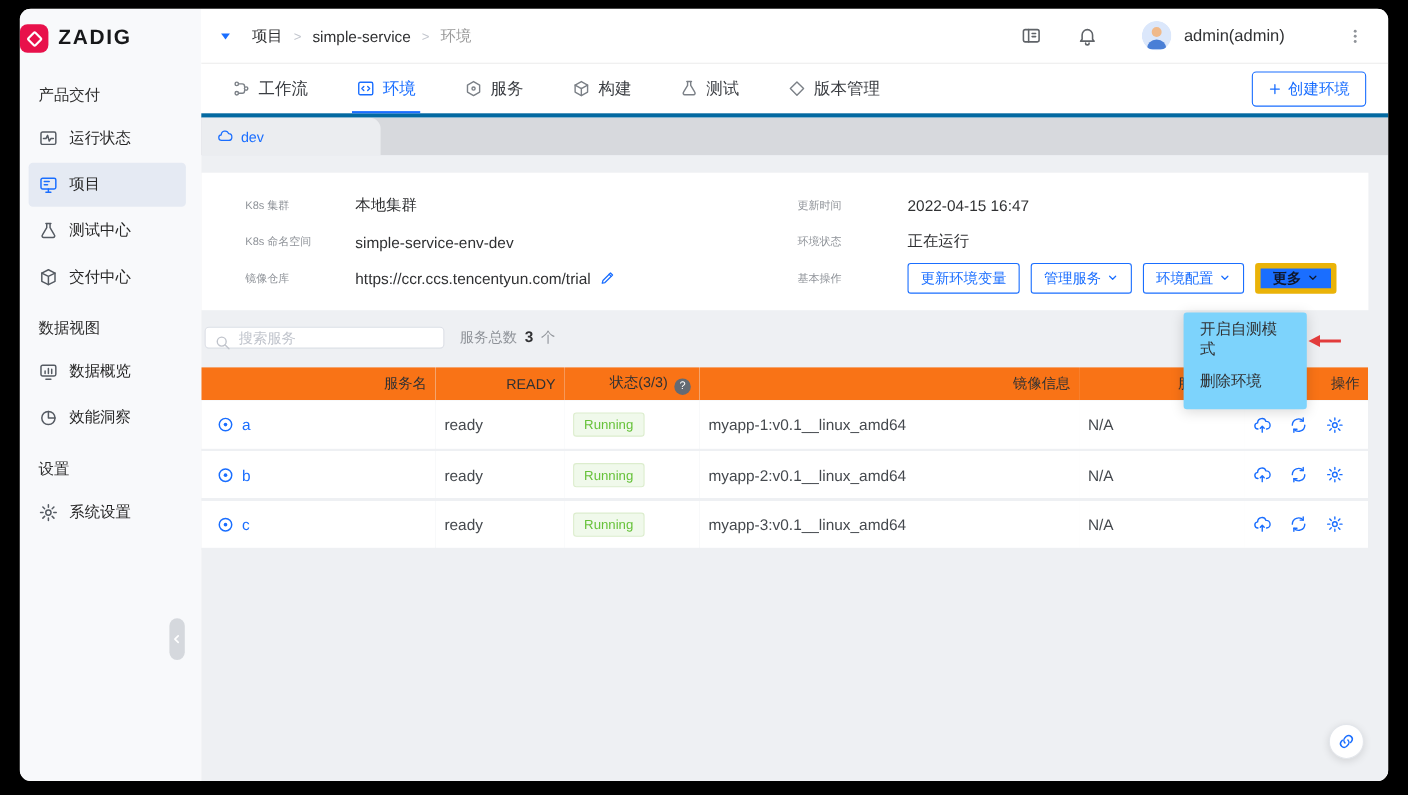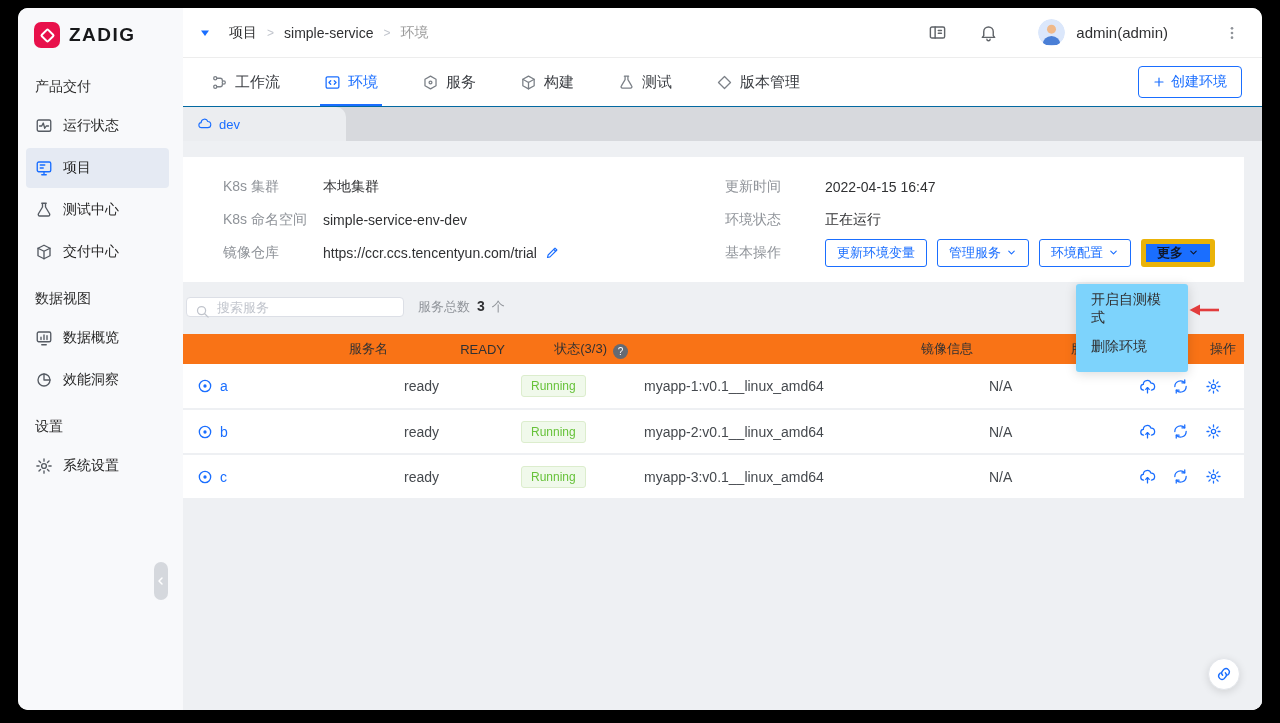--- a/index.html
+++ b/index.html
@@ -3,21 +3,21 @@
 <meta charset="utf-8">
 <style>
 *{box-sizing:border-box;margin:0;padding:0}
 html,body{width:1280px;height:723px;background:#000;font-family:"Liberation Sans","DejaVu Sans",sans-serif;overflow:hidden}
 .app{position:absolute;left:18px;top:8px;width:1244px;height:702px;background:#fff;border-radius:10px;overflow:hidden;display:flex}
 
 .icon{display:inline-flex;flex-shrink:0}
 .icon svg{width:100%;height:100%;display:block}
 
 .sidebar{width:165px;background:#f8f9fb;flex-shrink:0;position:relative}
-.logo{display:flex;align-items:center;gap:9px;height:54px;padding-left:16px;cursor:pointer}
+.logo{display:flex;align-items:center;gap:9px;height:54px;padding-left:0;cursor:pointer}
 .logo-mark{width:26px;height:26px;border-radius:7px;background:#e8114b;display:flex;align-items:center;justify-content:center}
 .logo-inner{width:11px;height:11px;border:2.5px solid #fff;transform:rotate(45deg);border-radius:2px}
 .logo-text{font-size:19px;font-weight:bold;letter-spacing:1.5px;color:#17181a}
 .side-title{padding:16px 0 8px 17px;font-size:14px;color:#2f2f2f}
 .side-item{display:flex;align-items:center;gap:10px;height:40px;padding-left:9px;margin:2px 14px 2px 8px;border-radius:4px;font-size:14px;color:#262626;cursor:pointer}
 .sicon{width:18px;height:18px;color:#555b63}
 .side-item.active{background:#e5eaf3}
 .side-item.active .sicon{color:#1a6eff}
 .collapse-handle{position:absolute;right:15px;top:554px;width:14px;height:38px;background:#d5d8dd;border-radius:7px;display:flex;align-items:center;justify-content:center;color:#fff;cursor:pointer;z-index:30}
 .collapse-handle .icon{width:12px;height:12px}
@@ -28,38 +28,38 @@
 .bc{display:flex;align-items:center;gap:10px;font-size:14px}
 .bc-item{color:#303133;cursor:pointer}
 .bc-item.current{color:#9a9a9a;cursor:default}
 .bc-sep{color:#c0c4cc;font-size:12px}
 .topbar-right{margin-left:auto;display:flex;align-items:center}
 .hicon{width:19px;height:19px;color:#5f6368;cursor:pointer}
 .avatar{width:27px;height:27px;border-radius:50%;overflow:hidden;margin-left:40px;cursor:pointer}
 .username{font-size:15px;color:#303133;margin-left:11px}
 .kebab{width:16px;height:16px;color:#8f9399;margin-left:56px;cursor:pointer}
 
-.tabbar{height:49px;display:flex;align-items:center;padding:0 20px 0 24px;border-bottom:1px solid #0369a1;flex-shrink:0}
+.tabbar{height:49px;display:flex;align-items:center;padding:0 20px 0 24px;border-bottom:4px solid #0369a1;flex-shrink:0}
 .tab{display:flex;align-items:center;gap:7px;height:100%;padding:0 4px;margin-right:36px;font-size:15px;color:#3a3d42;cursor:pointer;position:relative}
 .ticon{width:17px;height:17px;color:#7b8087}
 .tab.active{color:#1a6eff;font-weight:500}
 .tab.active .ticon{color:#1a6eff}
 .tab.active::after{content:"";position:absolute;left:0;right:0;bottom:0;height:2px;background:#1a6eff}
 .create-env{margin-left:auto;display:flex;align-items:center;gap:6px;height:32px;padding:0 14px;border:1px solid #1a6eff;border-radius:4px;background:#fff;color:#1a6eff;font-size:14px;cursor:pointer;font-family:inherit}
 .plus{width:12px;height:12px}
 
 .content{flex:1;background:#eef0f3;position:relative;overflow:hidden}
 .strip{height:34px;background:#d7d9dd;display:flex}
 .envtab{width:163px;background:#ebedf0;display:flex;align-items:center;gap:7px;padding:0 14px;font-size:13px;color:#1a6eff;border-top-right-radius:10px;cursor:pointer}
 .cloud{width:15px;height:15px}
 .env-card{margin:16px 18px 0 0;background:#fff;padding:13px 24px 13px 40px;display:flex}
 .env-col.left{width:502px}
 .env-col.right{flex:1}
 .env-row{display:flex;align-items:center;height:33px}
-.env-label{width:100px;font-size:14px;color:#8f9399;flex-shrink:0}
+.env-label{width:100px;font-size:10px;color:#8f9399;flex-shrink:0}
 .env-value{font-size:14px;color:#303133;display:flex;align-items:center;gap:8px}
 .pencil{width:15px;height:15px;color:#1a6eff;cursor:pointer}
 .ops{display:flex;gap:10px;align-items:center}
 .btn{display:flex;align-items:center;gap:5px;height:28px;padding:0 11px;border-radius:3px;font-size:13px;cursor:pointer;font-family:inherit}
 .btn.outline{border:1px solid #1a6eff;background:#fff;color:#1a6eff}
 .btn.primary{border:5px solid #eab308;background:#1a6eff;color:#0f172a;font-weight:bold}
 .chev{width:11px;height:11px}
 
 .toolbar{margin:10px 18px 12px 0;display:flex;align-items:center;height:30px}
 .search-box{position:relative;width:218px;height:20px;margin-left:3px}

